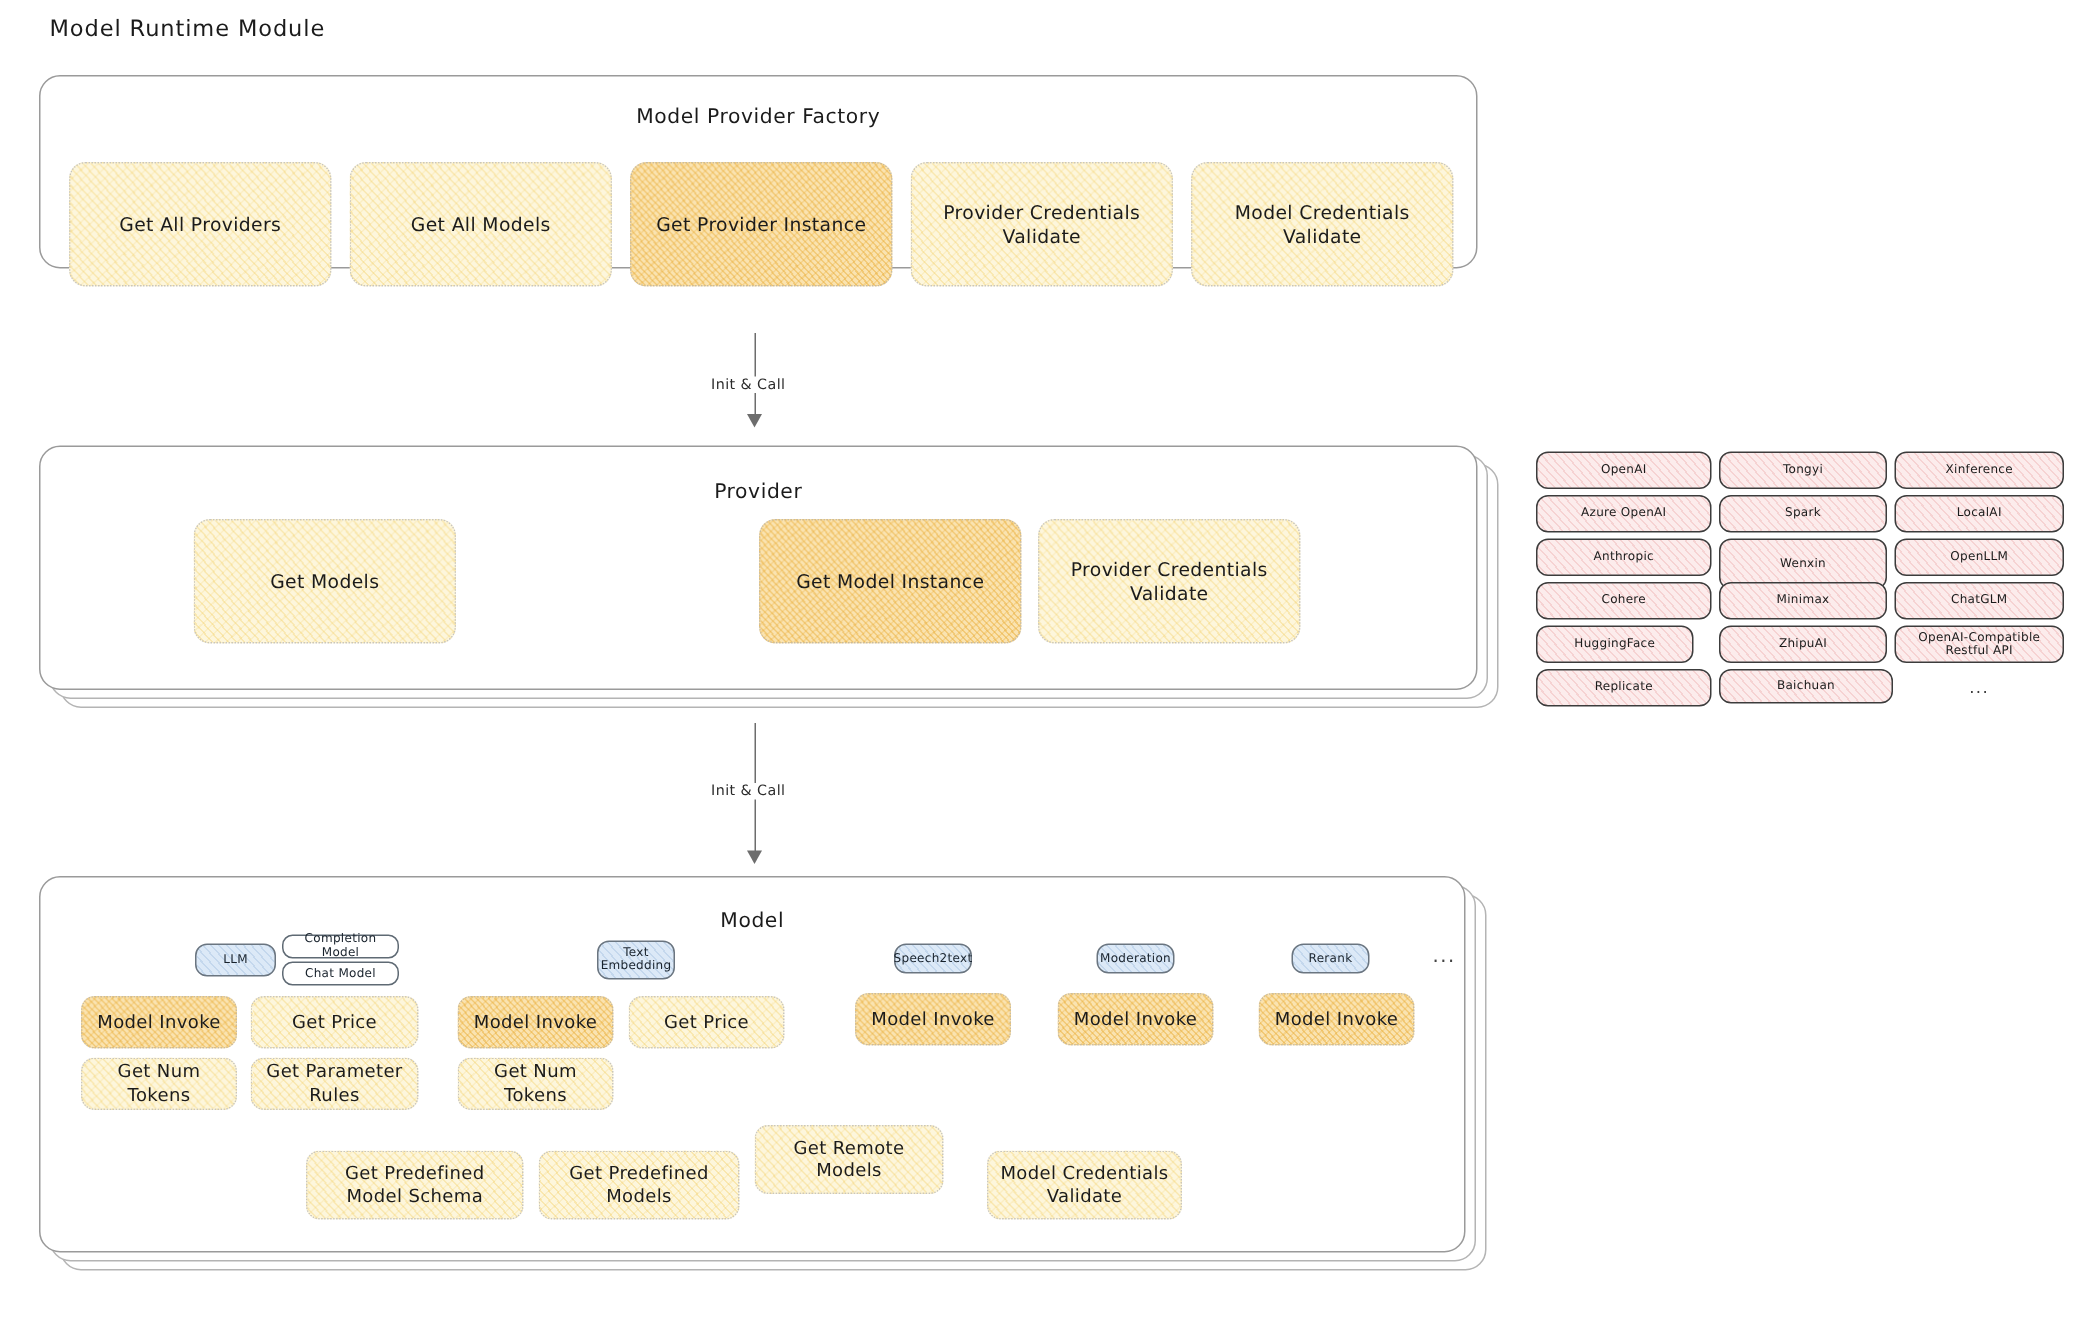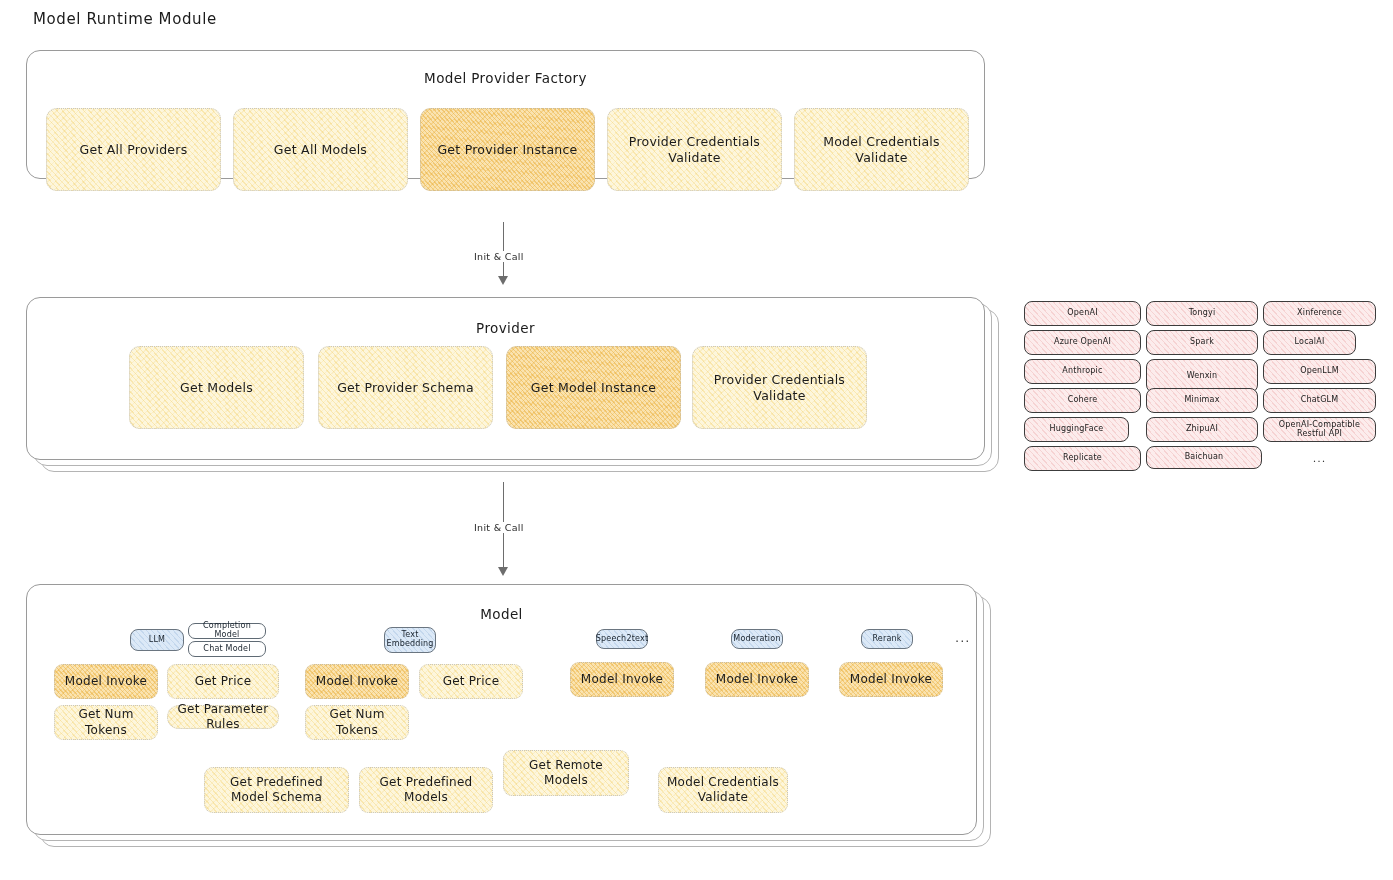--- a/index.html
+++ b/index.html
@@ -182,21 +182,20 @@
 <div class="arrow-line" style="left:503px; top:222px; height:60px;"></div>
 <div class="arrow-head" style="left:498px; top:276px;"></div>
 <div class="arrow-label" style="left:470px; top:251px;">Init &amp; Call</div>
 
 <div class="panel-shadow" style="left:40px; top:309px; width:959px; height:163px;"></div>
 <div class="panel-shadow" style="left:33px; top:303px; width:959px; height:163px;"></div>
 <div class="panel" style="left:26px; top:297px; width:959px; height:163px; z-index:2;">
   <div class="panel-title" style="top:22px;">Provider</div>
 
   <div class="sbox" style="left:102px; top:48px; width:175px; height:83px;">Get Models</div>
-  <div class="sbox" style="left:291px; top:48px; width:175px; height:83px;">Get Provider Schema</div>
   <div class="sbox hl" style="left:479px; top:48px; width:175px; height:83px;">Get Model Instance</div>
   <div class="sbox" style="left:665px; top:48px; width:175px; height:83px;">Provider Credentials Validate</div>
 </div>
 
 <div style="position:absolute; left:0; top:0;">
 
   <div class="chip" style="left:1024px; top:301px; width:117px; height:25px;">OpenAI</div>
   <div class="chip" style="left:1024px; top:330px; width:117px; height:25px;">Azure OpenAI</div>
   <div class="chip" style="left:1024px; top:359px; width:117px; height:25px;">Anthropic</div>
   <div class="chip" style="left:1024px; top:388px; width:117px; height:25px;">Cohere</div>
@@ -204,21 +203,21 @@
   <div class="chip" style="left:1024px; top:446px; width:117px; height:25px;">Replicate</div>
 
   <div class="chip" style="left:1146px; top:301px; width:112px; height:25px;">Tongyi</div>
   <div class="chip" style="left:1146px; top:330px; width:112px; height:25px;">Spark</div>
   <div class="chip" style="left:1146px; top:359px; width:112px; height:34px;">Wenxin</div>
   <div class="chip" style="left:1146px; top:388px; width:112px; height:25px;">Minimax</div>
   <div class="chip" style="left:1146px; top:417px; width:112px; height:25px;">ZhipuAI</div>
   <div class="chip" style="left:1146px; top:446px; width:116px; height:23px;">Baichuan</div>
 
   <div class="chip" style="left:1263px; top:301px; width:113px; height:25px;">Xinference</div>
-  <div class="chip" style="left:1263px; top:330px; width:93px; height:25px;">LocalAI</div>
+  <div class="chip" style="left:1263px; top:330px; width:113px; height:25px;">LocalAI</div>
   <div class="chip" style="left:1263px; top:359px; width:113px; height:25px;">OpenLLM</div>
   <div class="chip" style="left:1263px; top:388px; width:113px; height:25px;">ChatGLM</div>
   <div class="chip" style="left:1263px; top:417px; width:113px; height:25px;">OpenAI-Compatible Restful API</div>
   <div class="chip-ellipsis" style="left:1263px; top:452px; width:113px;">...</div>
 </div>
 
 <div class="arrow-line" style="left:503px; top:482px; height:90px;"></div>
 <div class="arrow-head" style="left:498px; top:567px;"></div>
 <div class="arrow-label" style="left:470px; top:522px;">Init &amp; Call</div>
 
@@ -227,23 +226,23 @@
 <div class="panel" style="left:26px; top:584px; width:951px; height:251px; z-index:2;">
   <div class="panel-title" style="top:21px;">Model</div>
 
   <div class="badge" style="left:103px; top:44px; width:54px; height:22px;">LLM</div>
   <div class="badge plain" style="left:161px; top:38px; width:78px; height:16px;">Completion Model</div>
   <div class="badge plain" style="left:161px; top:56px; width:78px; height:16px;">Chat Model</div>
 
   <div class="sbox sm hl" style="left:27px; top:79px; width:104px; height:35px;">Model Invoke</div>
   <div class="sbox sm" style="left:140px; top:79px; width:112px; height:35px;">Get Price</div>
   <div class="sbox sm" style="left:27px; top:120px; width:104px; height:35px;">Get Num Tokens</div>
-  <div class="sbox sm" style="left:140px; top:120px; width:112px; height:24px;border-radius:13px;">Get Parameter Rules</div>
-
-  <div class="badge" style="left:357px; top:42px; width:52px; height:26px;">Text Embedding</div>
+  <div class="sbox sm" style="left:140px; top:120px; width:112px; height:35px;">Get Parameter Rules</div>
+
+  <div class="badge" style="left:371px; top:42px; width:52px; height:26px;">Text Embedding</div>
 
   <div class="sbox sm hl" style="left:278px; top:79px; width:104px; height:35px;">Model Invoke</div>
   <div class="sbox sm" style="left:392px; top:79px; width:104px; height:35px;">Get Price</div>
   <div class="sbox sm" style="left:278px; top:120px; width:104px; height:35px;">Get Num Tokens</div>
 
   <div class="badge" style="left:569px; top:44px; width:52px; height:20px;">Speech2text</div>
   <div class="sbox sm hl" style="left:543px; top:77px; width:104px; height:35px;">Model Invoke</div>
 
   <div class="badge" style="left:704px; top:44px; width:52px; height:20px;">Moderation</div>
   <div class="sbox sm hl" style="left:678px; top:77px; width:104px; height:35px;">Model Invoke</div>

